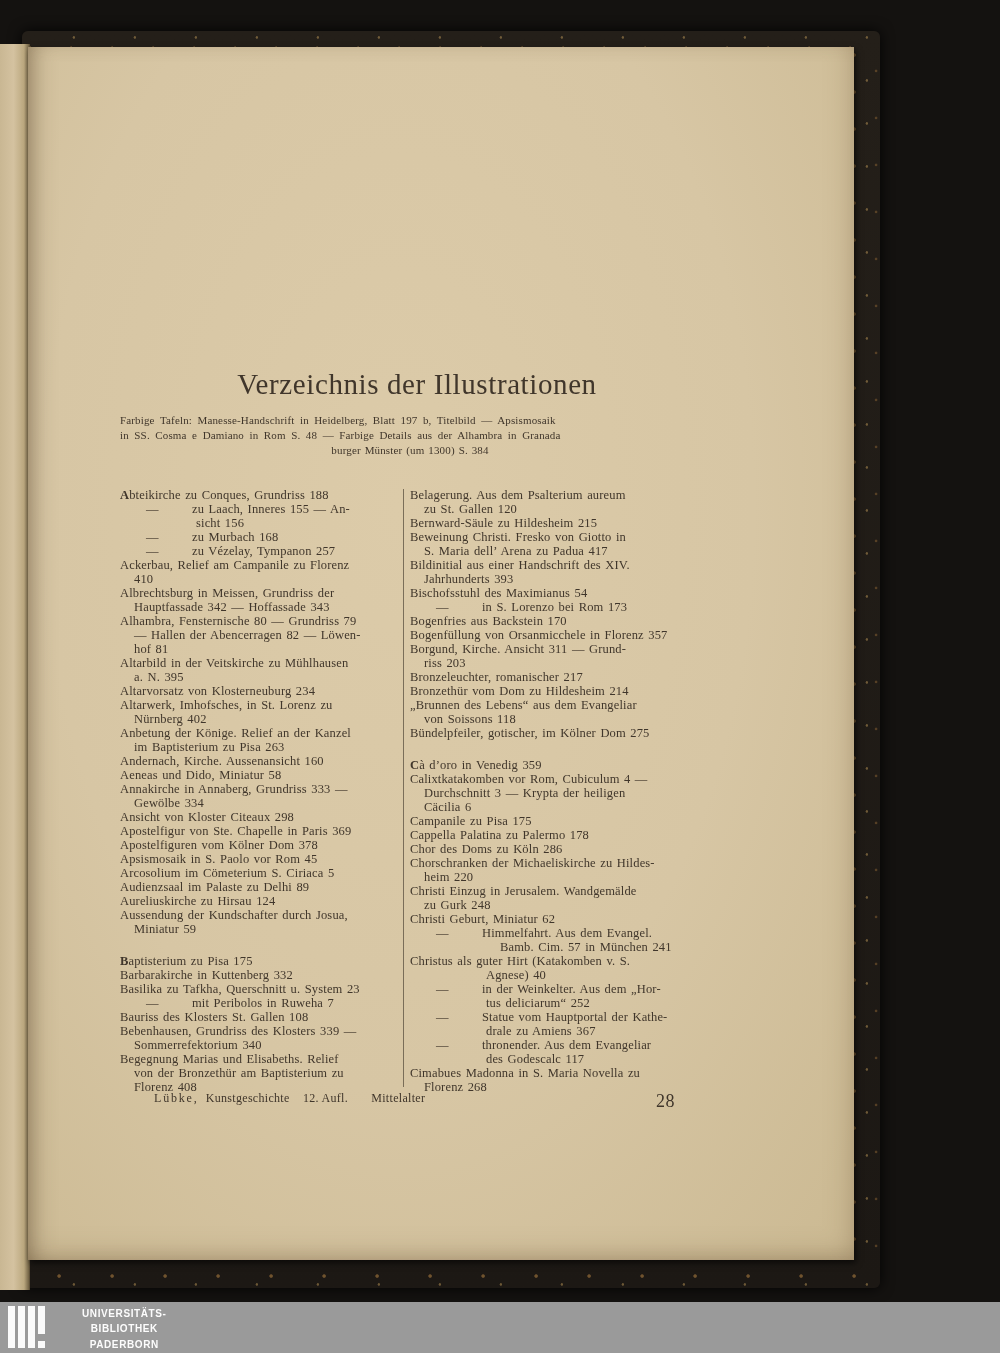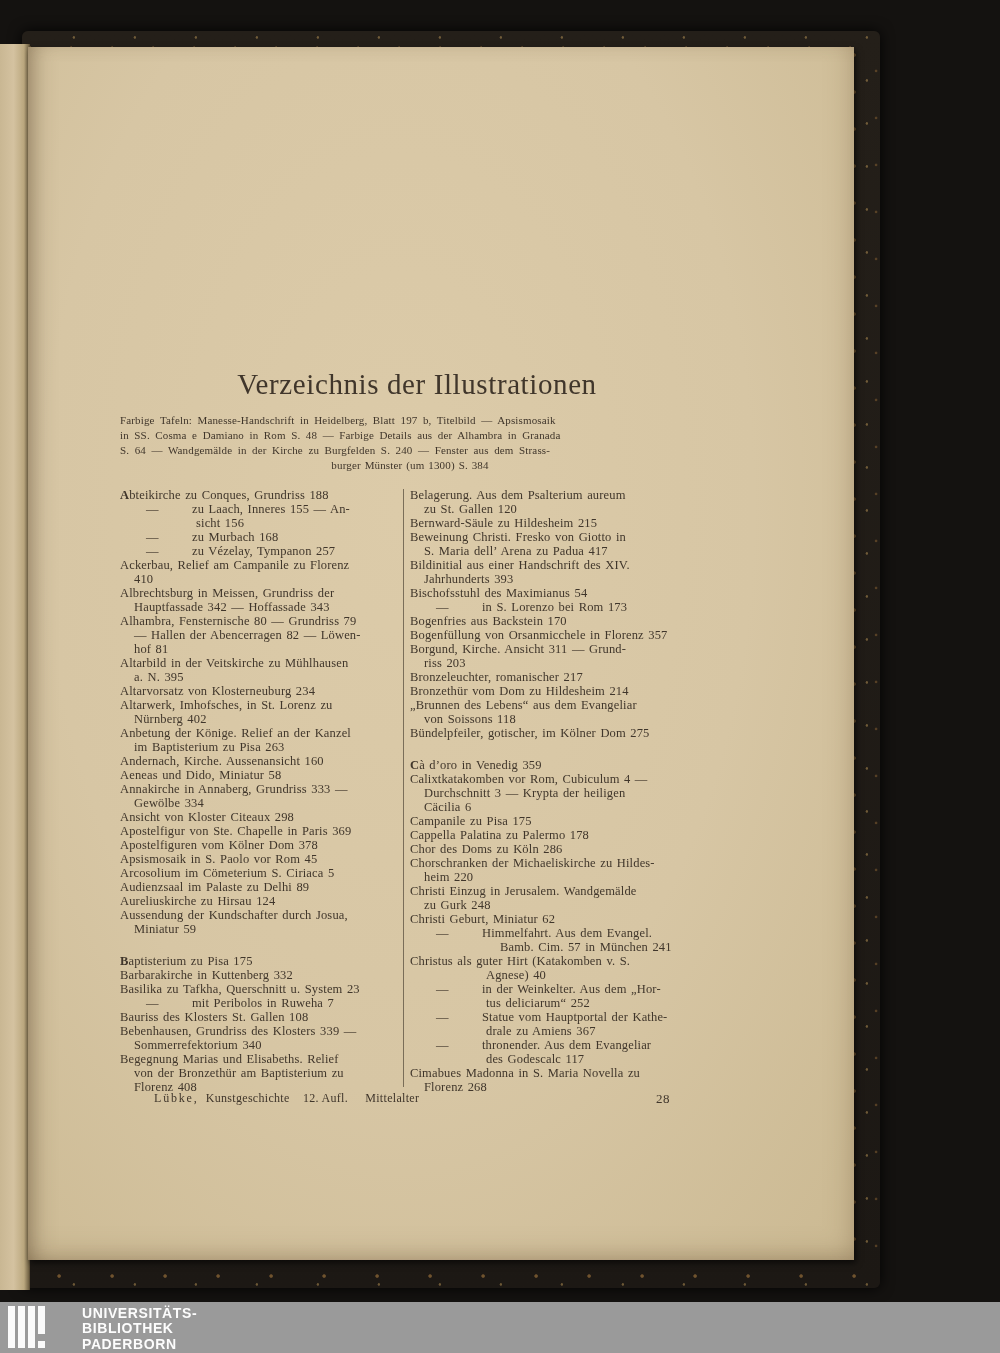--- a/index.html
+++ b/index.html
@@ -75,57 +75,56 @@
   .dash{display:inline-block;width:46px;}
   .lead{font-weight:bold;}
 
   .footer{
     position:absolute;left:92px;top:1044px;width:580px;height:18px;
     font-size:12px;letter-spacing:.3px;white-space:nowrap;
   }
   .footer .sig{margin-left:34px;letter-spacing:1.8px;}
   .footer .work{margin-left:4px;}
   .footer .ed{margin-left:10px;}
-  .footer .sec{margin-left:14px;}
-  .footer .pnum{position:absolute;left:536px;top:0;font-size:13px;letter-spacing:.5px;}
+  .footer .sec{margin-left:20px;}
+  .footer .pnum{position:absolute;left:536px;top:0;font-size:18px;letter-spacing:.5px;}
 
   
   .stamp{
     position:absolute;left:0;top:1302px;width:1000px;height:51px;
     background:#9a9a9a;
   }
   .bars{position:absolute;left:8px;top:4px;width:50px;height:45px;}
   .bars i{position:absolute;top:0;width:7px;height:42px;background:#fafafa;display:block;}
   .bars .b1{left:0;}
   .bars .b2{left:10px;}
   .bars .b3{left:20px;}
   .bars .b4{left:30px;height:28px;}
   .bars .bd{left:30px;top:35px;width:7px;height:7px;background:#fafafa;}
   .stamp-text{
     position:absolute;left:82px;top:4px;
     font-family:"Liberation Sans", sans-serif;
-    font-weight:bold;font-size:14px;line-height:15.3px;
-    color:#fdfdfd;letter-spacing:.6px;
+    font-weight:bold;font-size:10px;line-height:15.3px;
+    color:#fdfdfd;letter-spacing:.6px;text-align:center;
   }
 </style>
 </head>
 <body>
 
 <div class="scene">
 
   <div class="cover"></div>
   <div class="leftpages"></div>
 
   <div class="page">
     <h1 class="title">Verzeichnis der Illustrationen</h1>
 
     <div class="intro">
         <div class="iline">Farbige Tafeln: Manesse-Handschrift in Heidelberg, Blatt 197 b, Titelbild — Apsismosaik</div>
         <div class="iline">in SS. Cosma e Damiano in Rom S. 48 — Farbige Details aus der Alhambra in Granada</div>
-        <div class="iline">S. 64 — Wandgemälde in der Kirche zu Burgfelden S. 240 — Fenster aus dem Strass-</div>
         <div class="iline center">burger Münster (um 1300) S. 384</div>
       </div>
 
     <div class="divider"></div>
 
     <div class="col left">
         <div class="tline i0"><span><span class="lead">A</span>bteikirche zu Conques, Grundriss 188</span></div>
         <div class="tline i2"><span class="dash">—</span><span>zu Laach, Inneres 155 — An-</span></div>
         <div class="tline i3"><span>sicht 156</span></div>
         <div class="tline i2"><span class="dash">—</span><span>zu Murbach 168</span></div>

